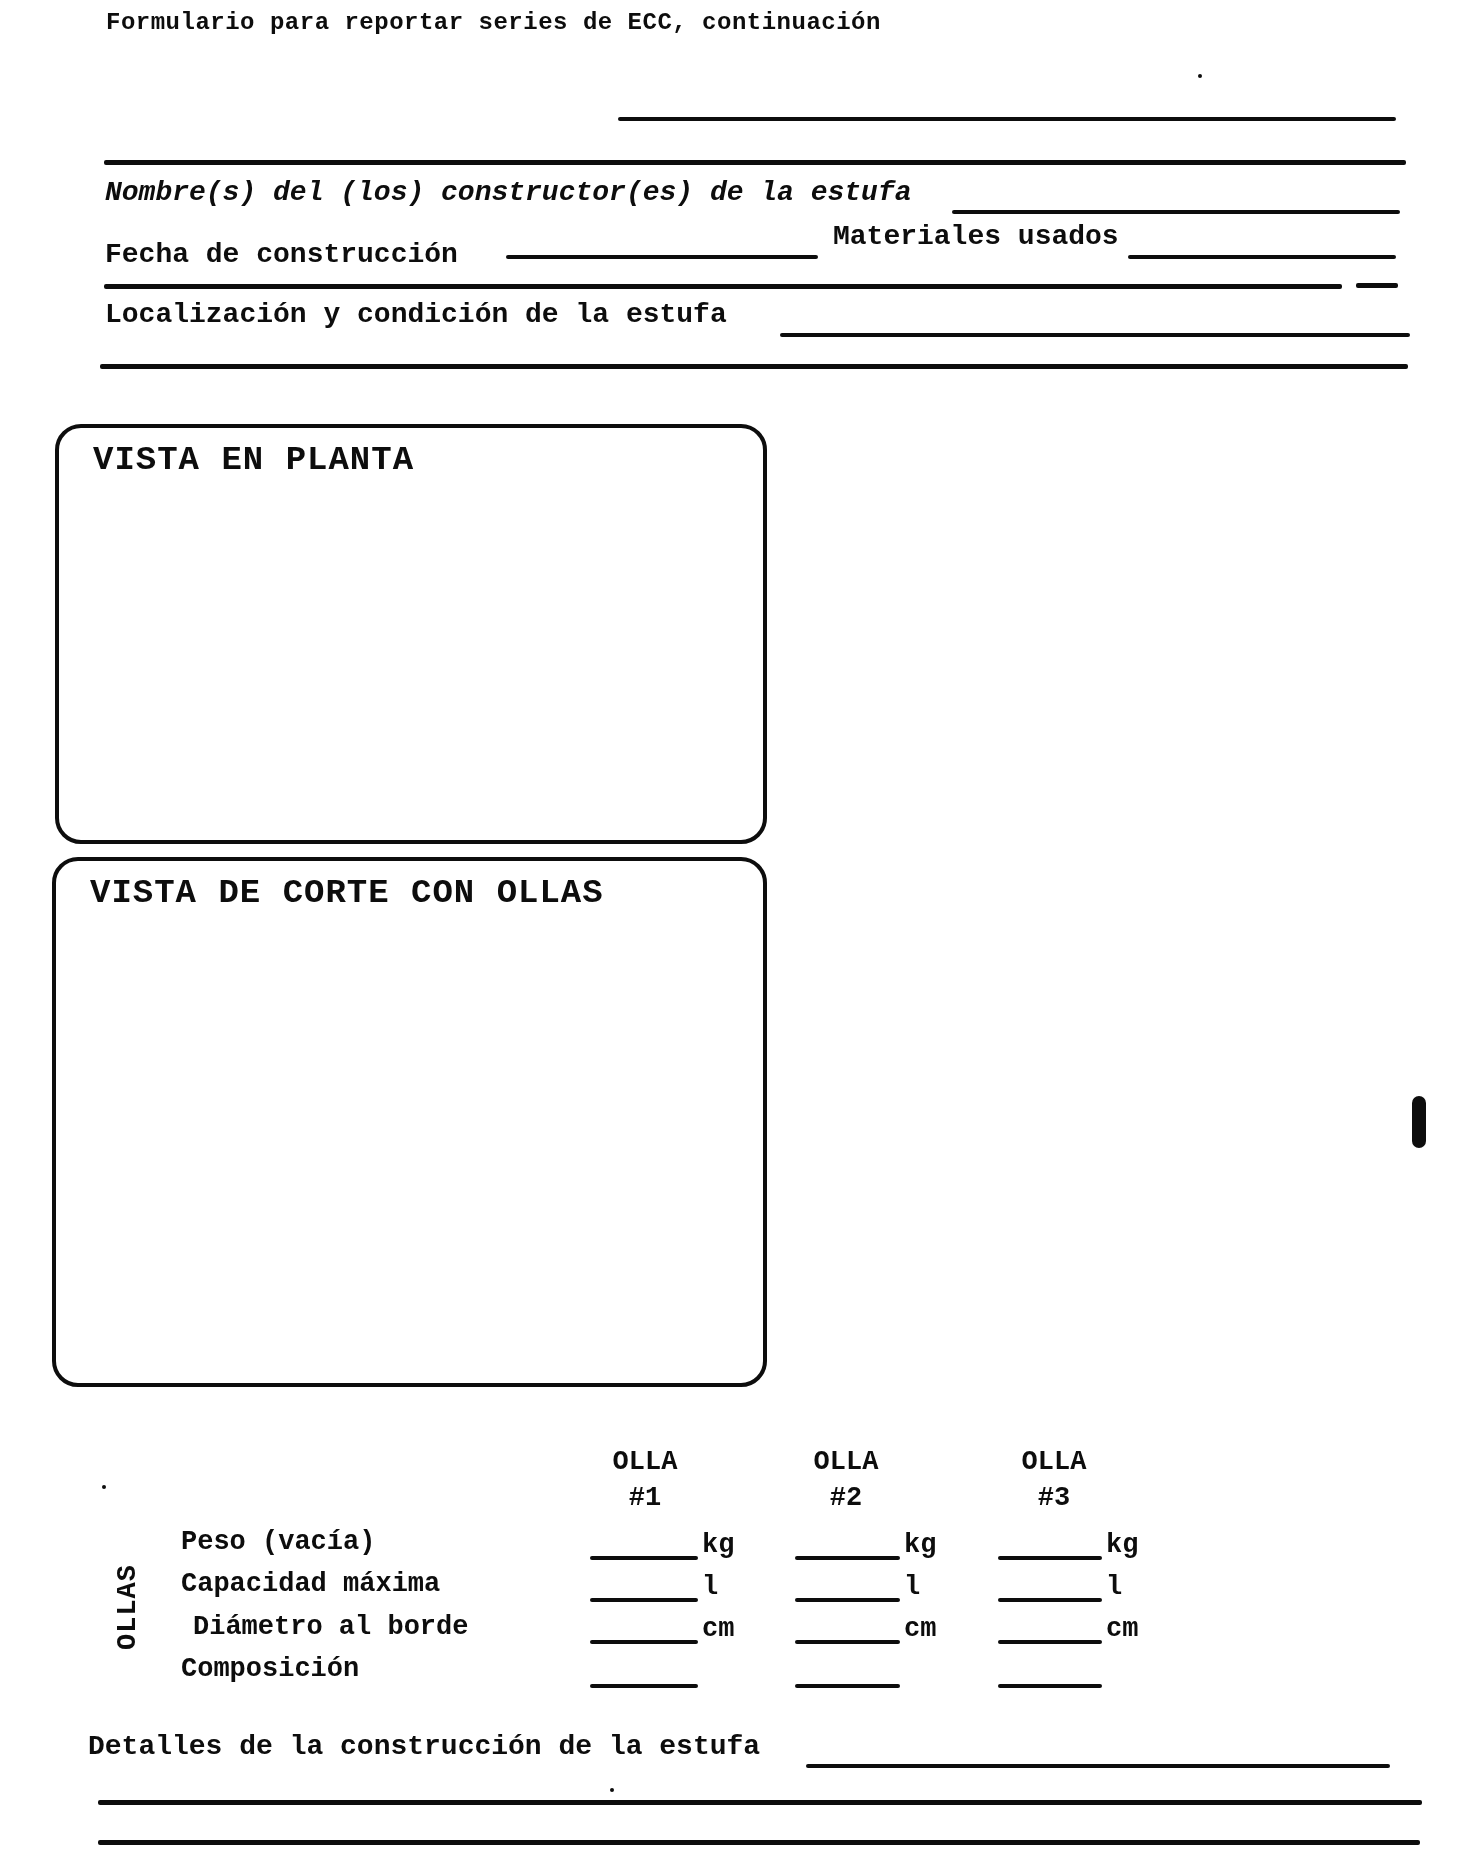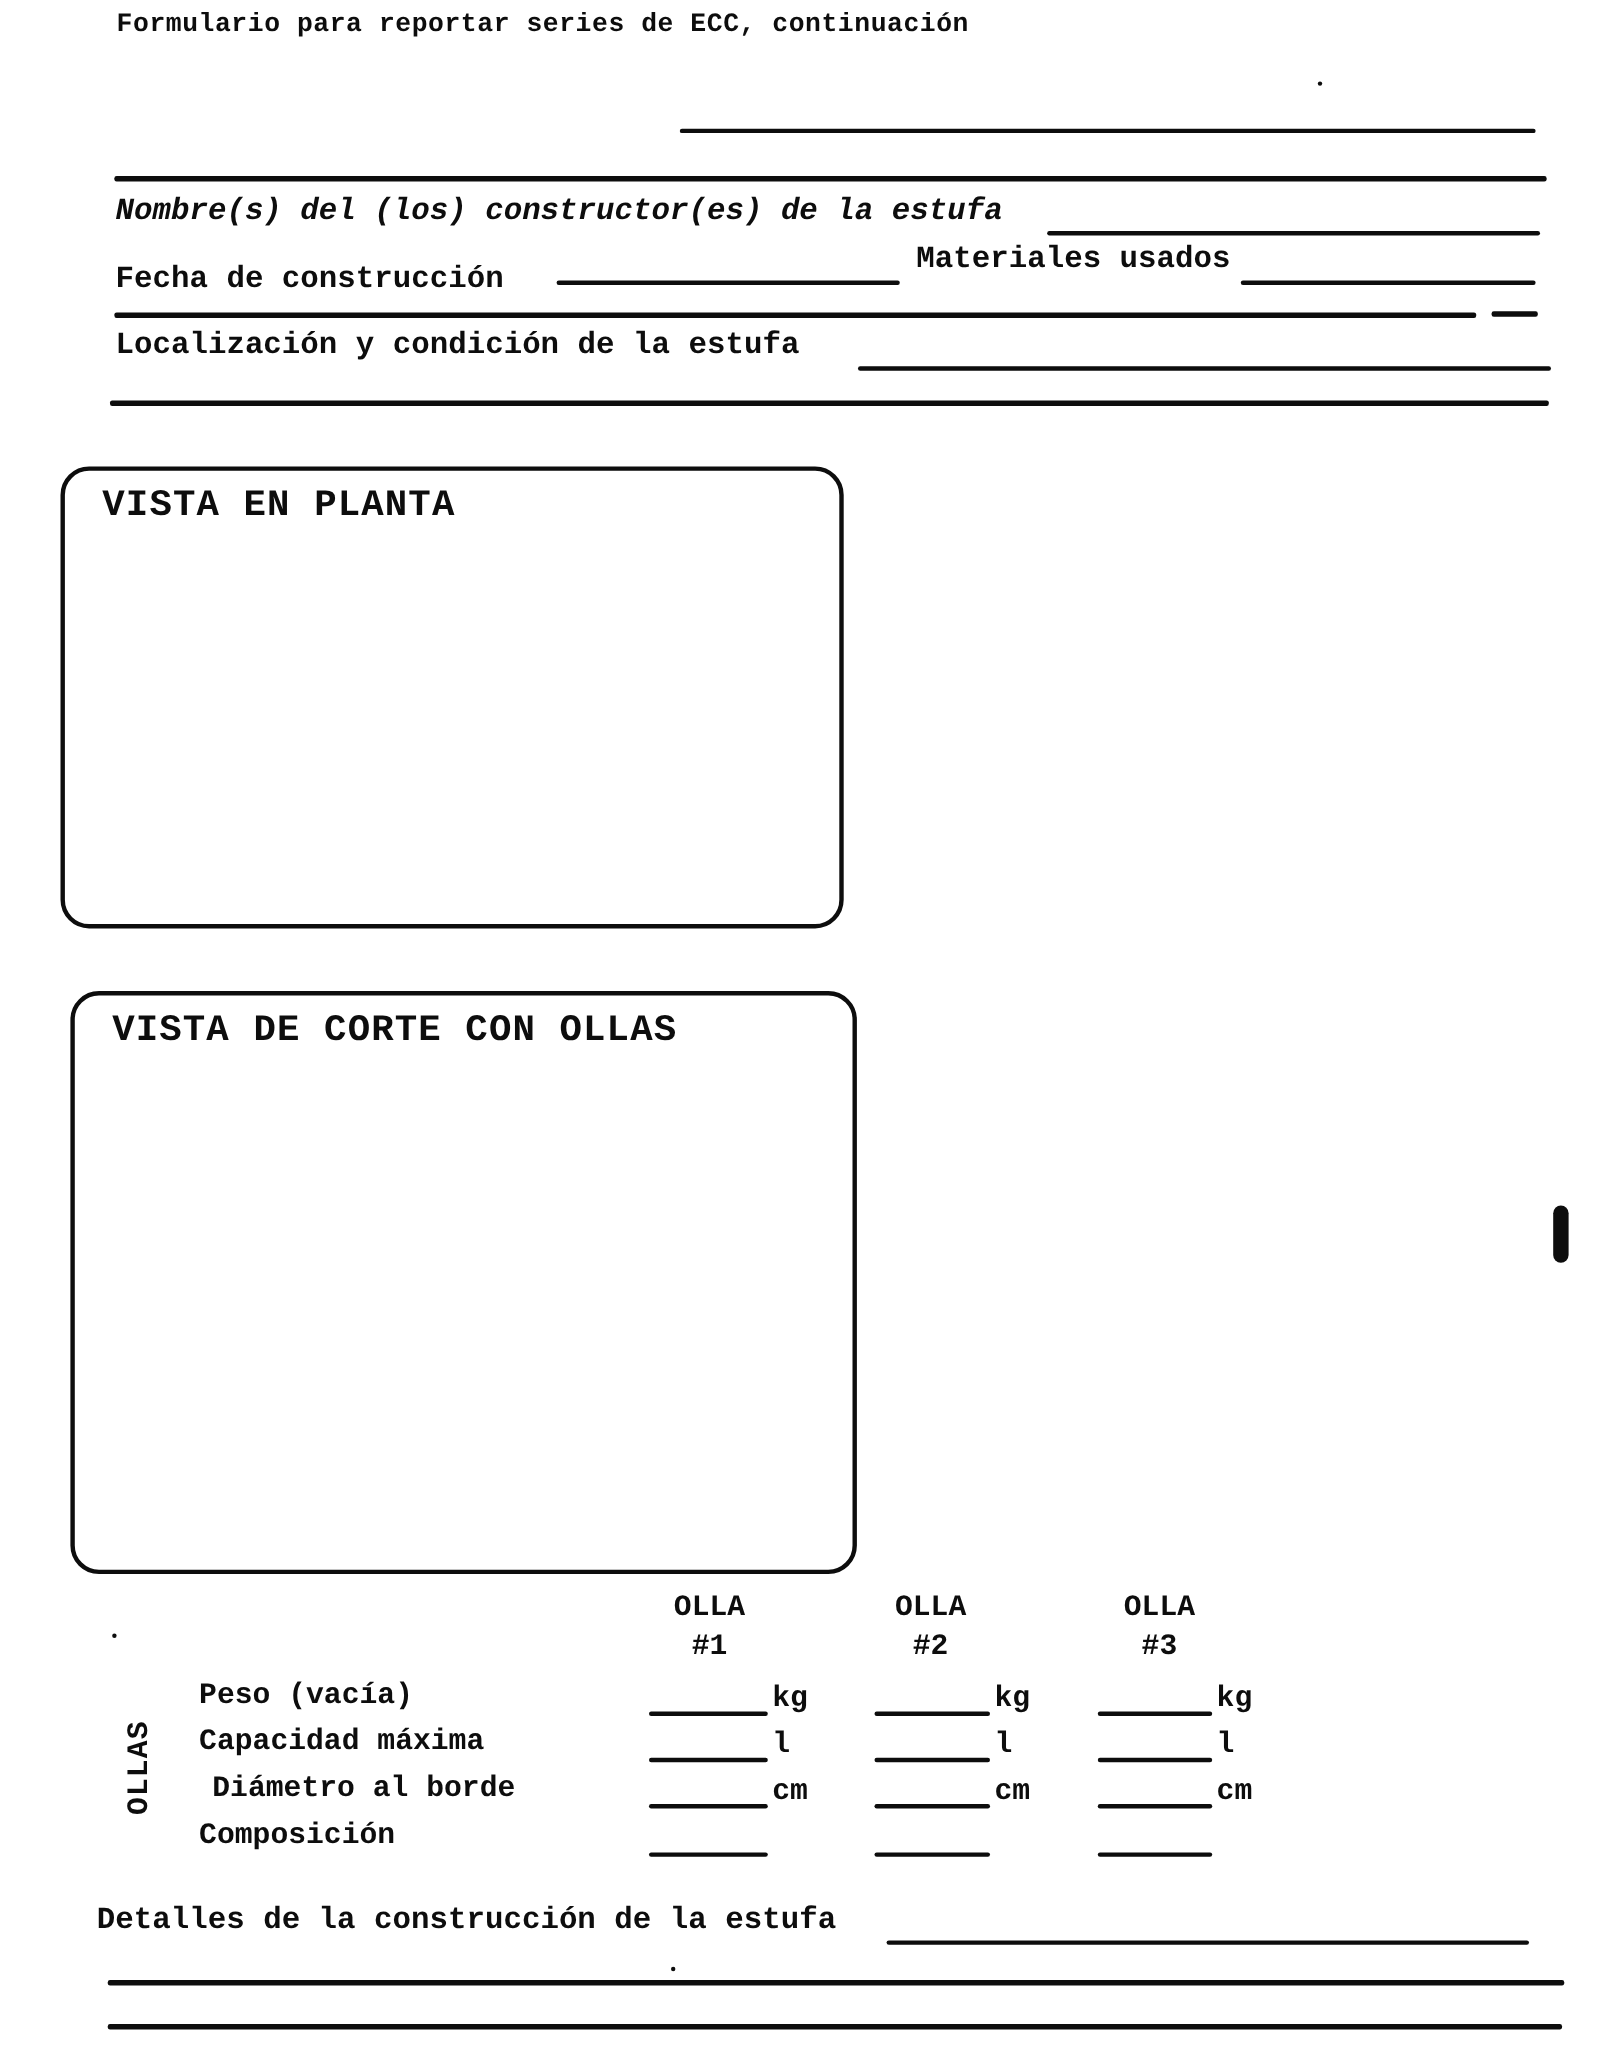--- a/index.html
+++ b/index.html
@@ -92,21 +92,21 @@
   <div class="rule thick" style="left:104px; top:284px; width:1238px;"></div>
   <div class="rule thick" style="left:1356px; top:283px; width:42px;"></div>
 
   <div class="t body" style="left:105px; top:300px;">Localización y condición de la estufa</div>
   <div class="rule" style="left:780px; top:333px; width:630px;"></div>
   <div class="rule thick" style="left:100px; top:364px; width:1308px;"></div>
 
   <div class="box" style="left:55px; top:424px; width:704px; height:412px;">
     <div class="t boxlbl lbl">VISTA EN PLANTA</div>
   </div>
-  <div class="box" style="left:64px; top:857px; width:707px; height:522px;margin-top:44px;">
+  <div class="box" style="left:52px; top:857px; width:707px; height:522px;">
     <div class="t boxlbl lbl">VISTA DE CORTE CON OLLAS</div>
   </div>
   <div class="blob" style="left:1412px; top:1096px; width:14px; height:52px;"></div>
 
   <div class="t tbl center" style="left:595px; top:1448px; width:100px;">OLLA</div>
   <div class="t tbl center" style="left:796px; top:1448px; width:100px;">OLLA</div>
   <div class="t tbl center" style="left:1004px; top:1448px; width:100px;">OLLA</div>
   <div class="t tbl center" style="left:595px; top:1484px; width:100px;">#1</div>
   <div class="t tbl center" style="left:796px; top:1484px; width:100px;">#2</div>
   <div class="t tbl center" style="left:1004px; top:1484px; width:100px;">#3</div>

